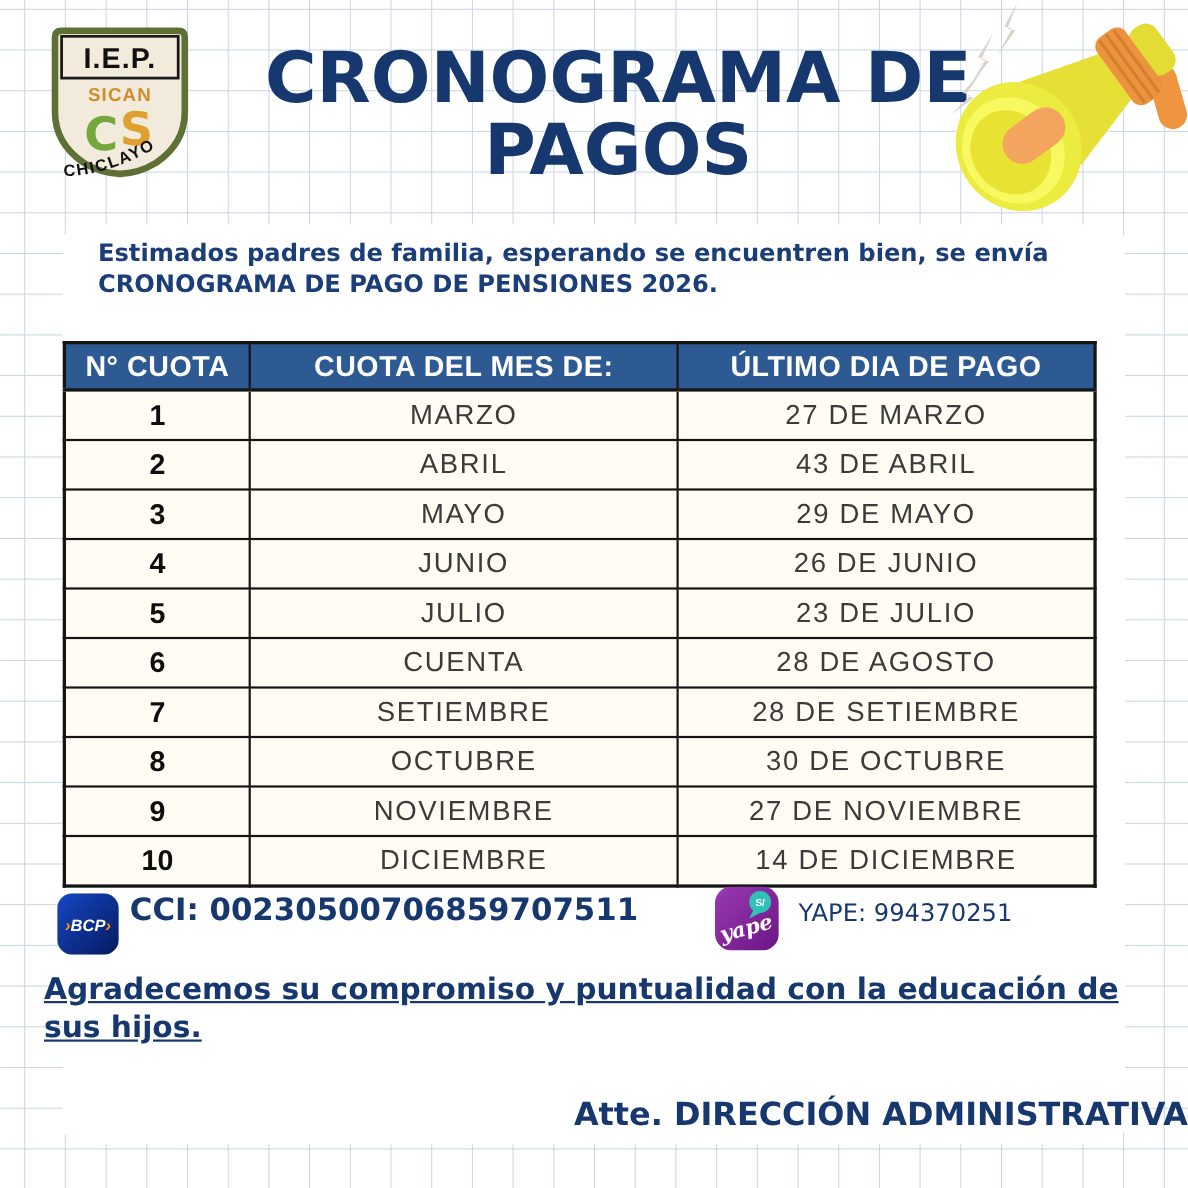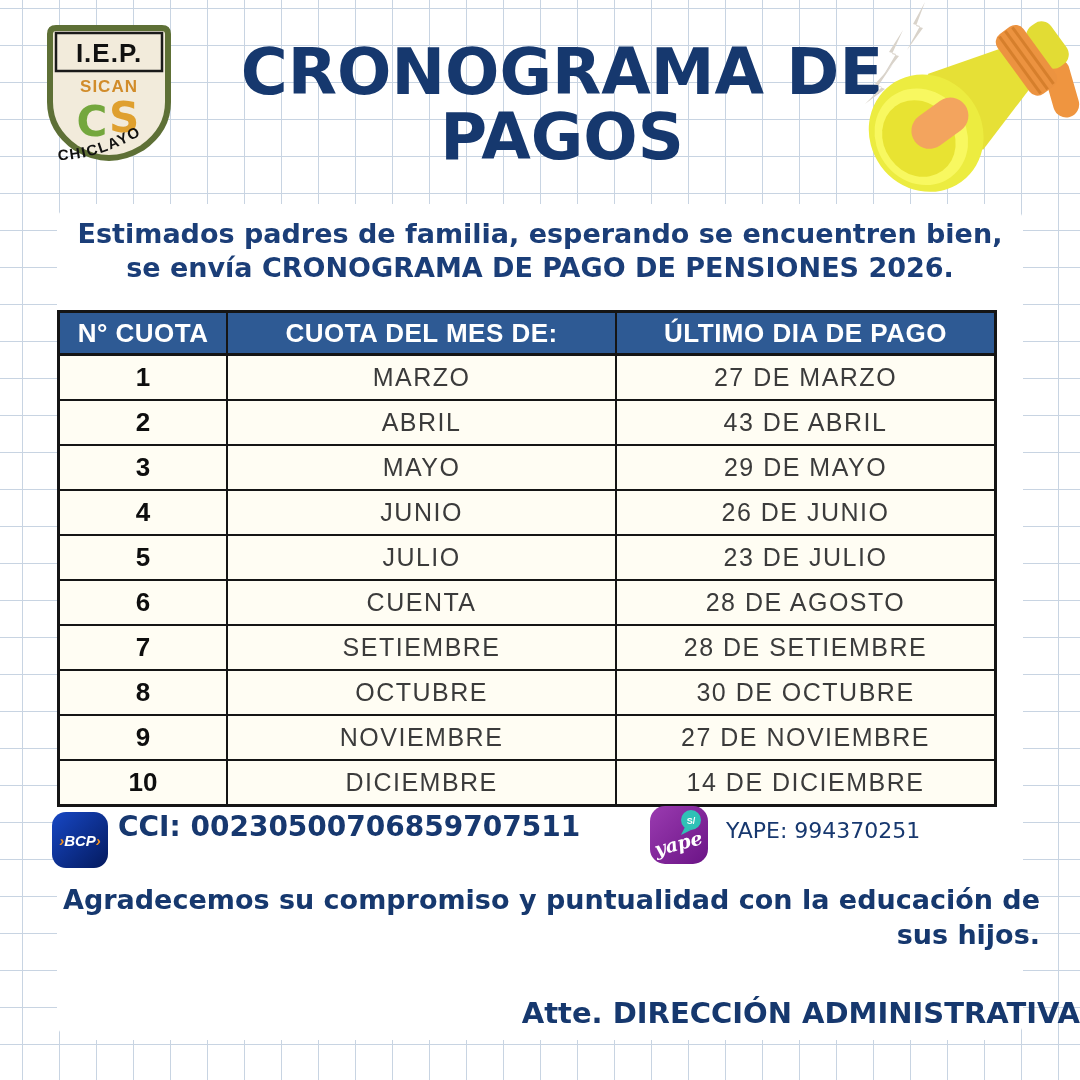--- a/index.html
+++ b/index.html
@@ -18,23 +18,23 @@
     background:#ffffff;border-radius:18px;
   }
   
   .title{
     position:absolute;left:232px;top:40px;width:660px;
     text-align:center;color:#16386e;font-weight:bold;
     font-size:64px;line-height:1.02;letter-spacing:0px;
   }
   
   .intro{
-    position:absolute;left:75px;top:217px;width:930px;
-    text-align:center;color:#1b3e78;font-weight:bold;
-    font-size:27px;line-height:1.25;
+    position:absolute;left:89px;top:217px;width:930px;
+    color:#1b3e78;font-weight:bold;
+    font-size:22px;line-height:1.25;
   }
   
   table.schedule{
     position:absolute;left:57px;top:310px;width:940px;
     border-collapse:collapse;border:3px solid #151515;
     font-family:"Liberation Sans", sans-serif;
   }
   table.schedule th{
     background:#2e5a94;color:#ffffff;font-size:26px;font-weight:bold;
     border:2px solid #151515;border-bottom:3px solid #151515;
@@ -53,22 +53,22 @@
   .bcp-block{
     position:absolute;left:118px;top:810px;color:#17386f;
     font-weight:bold;font-size:28px;line-height:1.22;
   }
   .yape-label{
     position:absolute;left:726px;top:818px;color:#17386f;
     font-weight:normal;font-size:22px;
   }
   
   .thanks{
-    position:absolute;left:40px;top:882px;width:1000px;text-align:right;
-    color:#16386e;font-weight:bold;font-size:27px;line-height:1.3;
+    position:absolute;left:40px;top:882px;width:1000px;text-align:left;
+    color:#16386e;font-weight:bold;font-size:27px;line-height:1.3;text-decoration:underline;
   }
   .signature{
     position:absolute;left:0;top:996px;width:1080px;text-align:right;
     color:#16386e;font-weight:bold;font-size:29px;
   }
   .abs{position:absolute;}
 </style>
 </head>
 <body>
 

